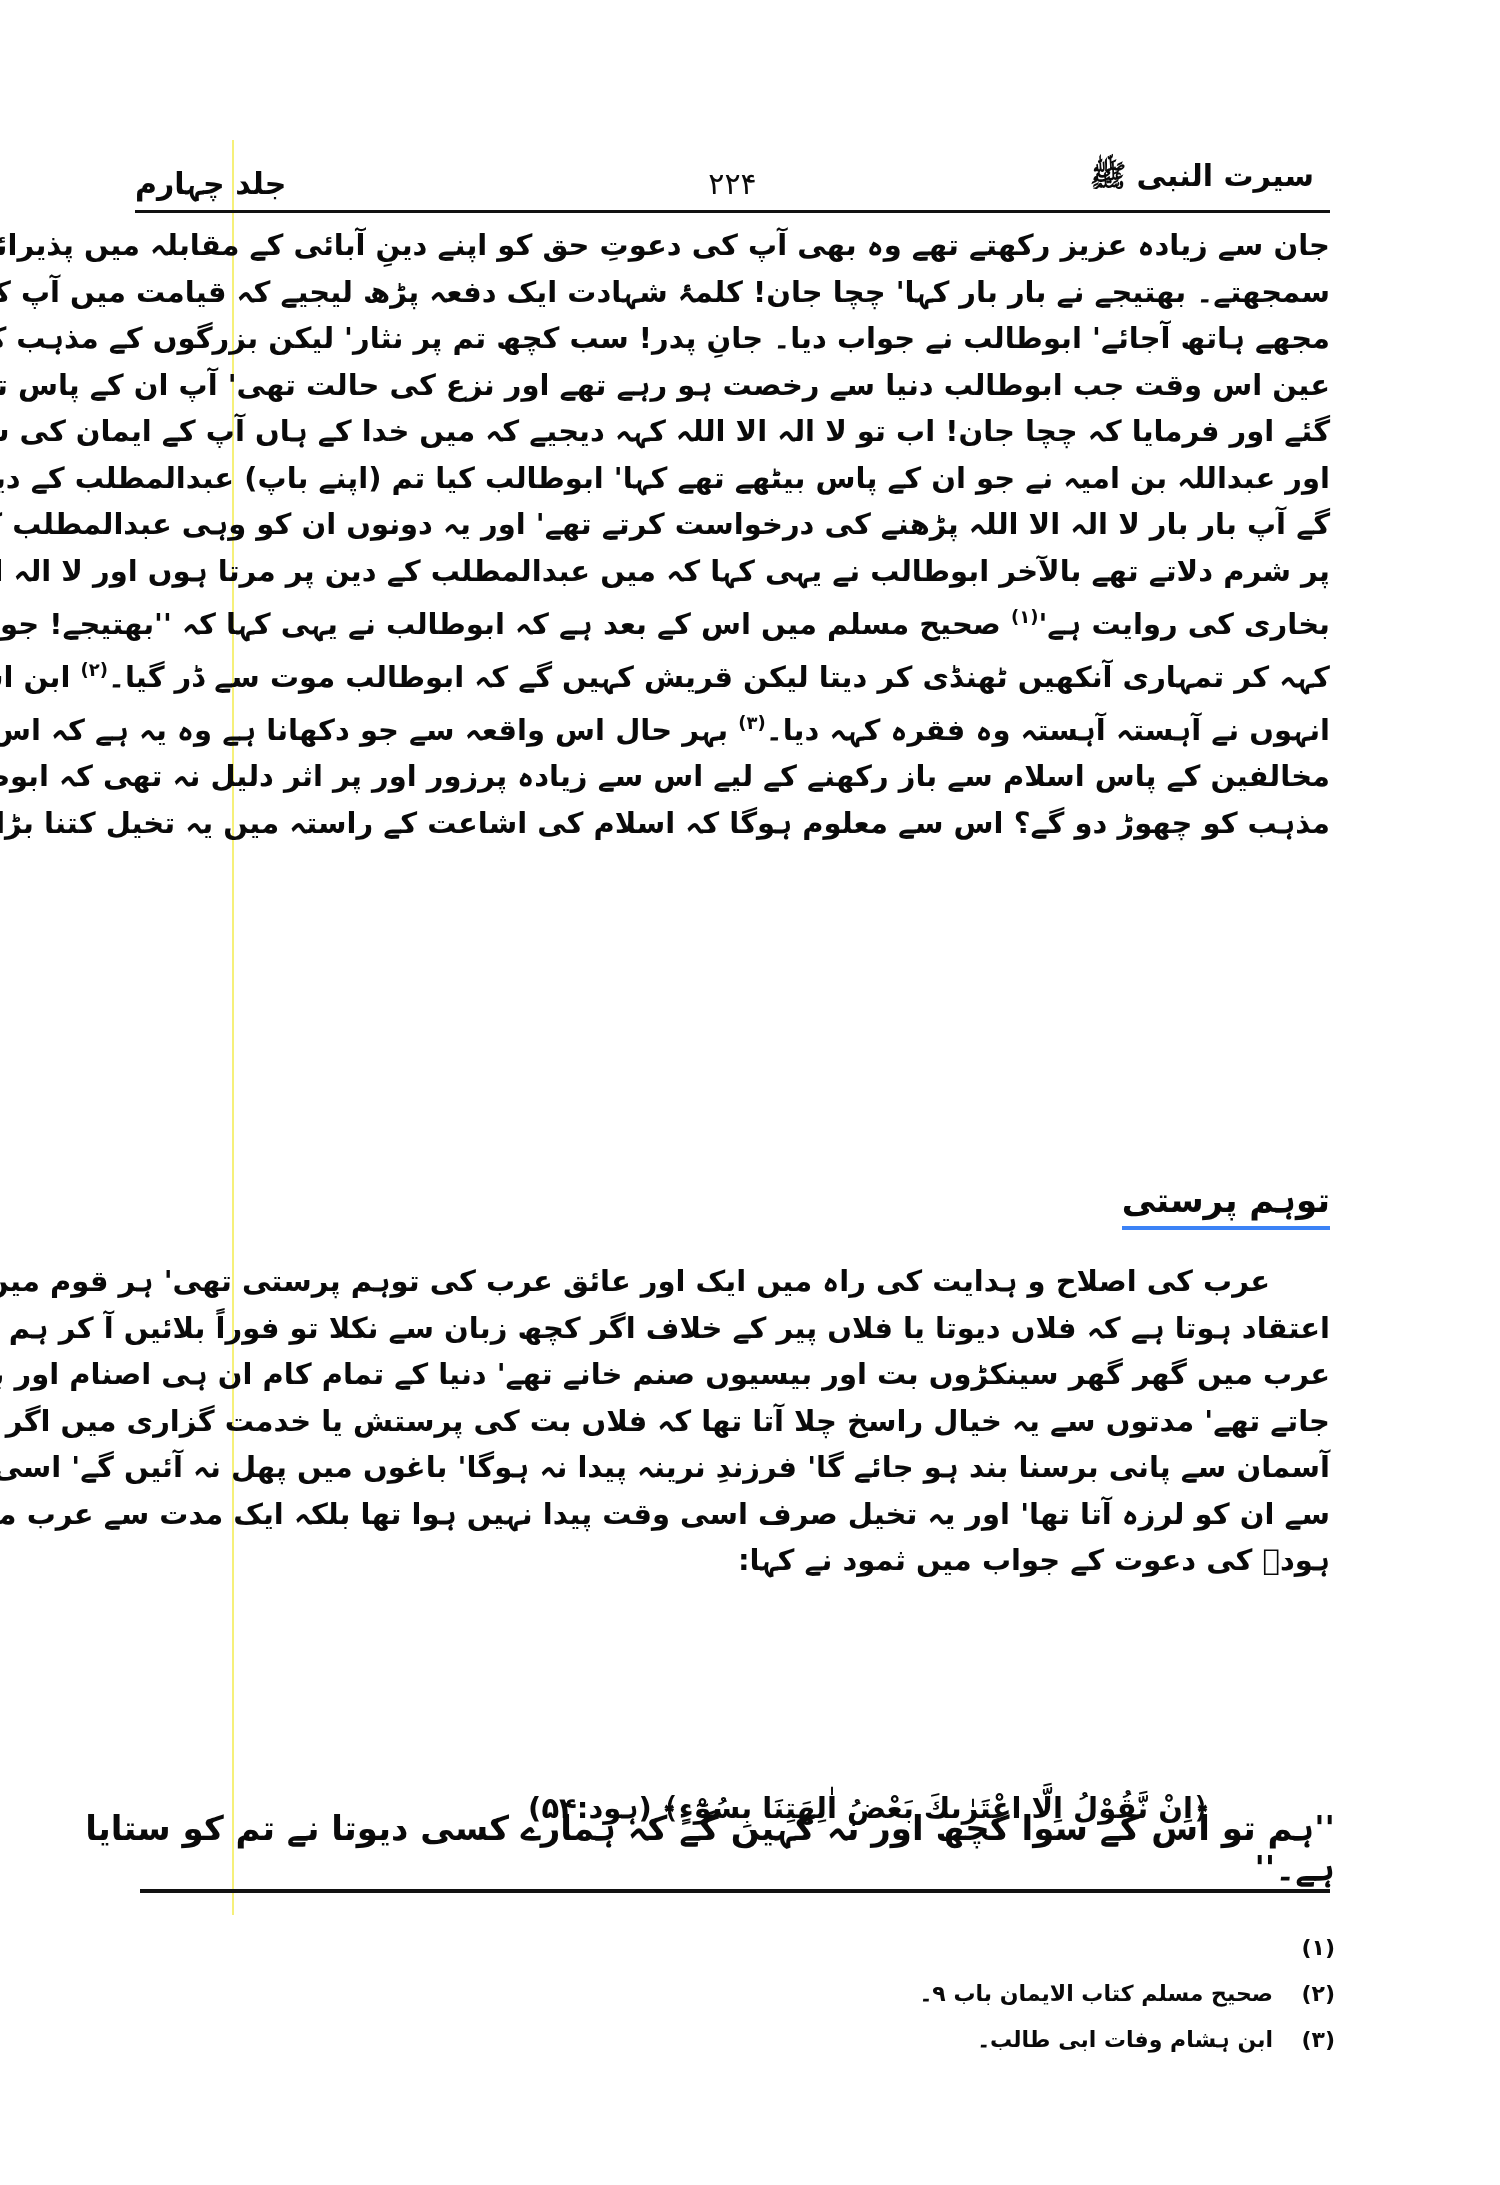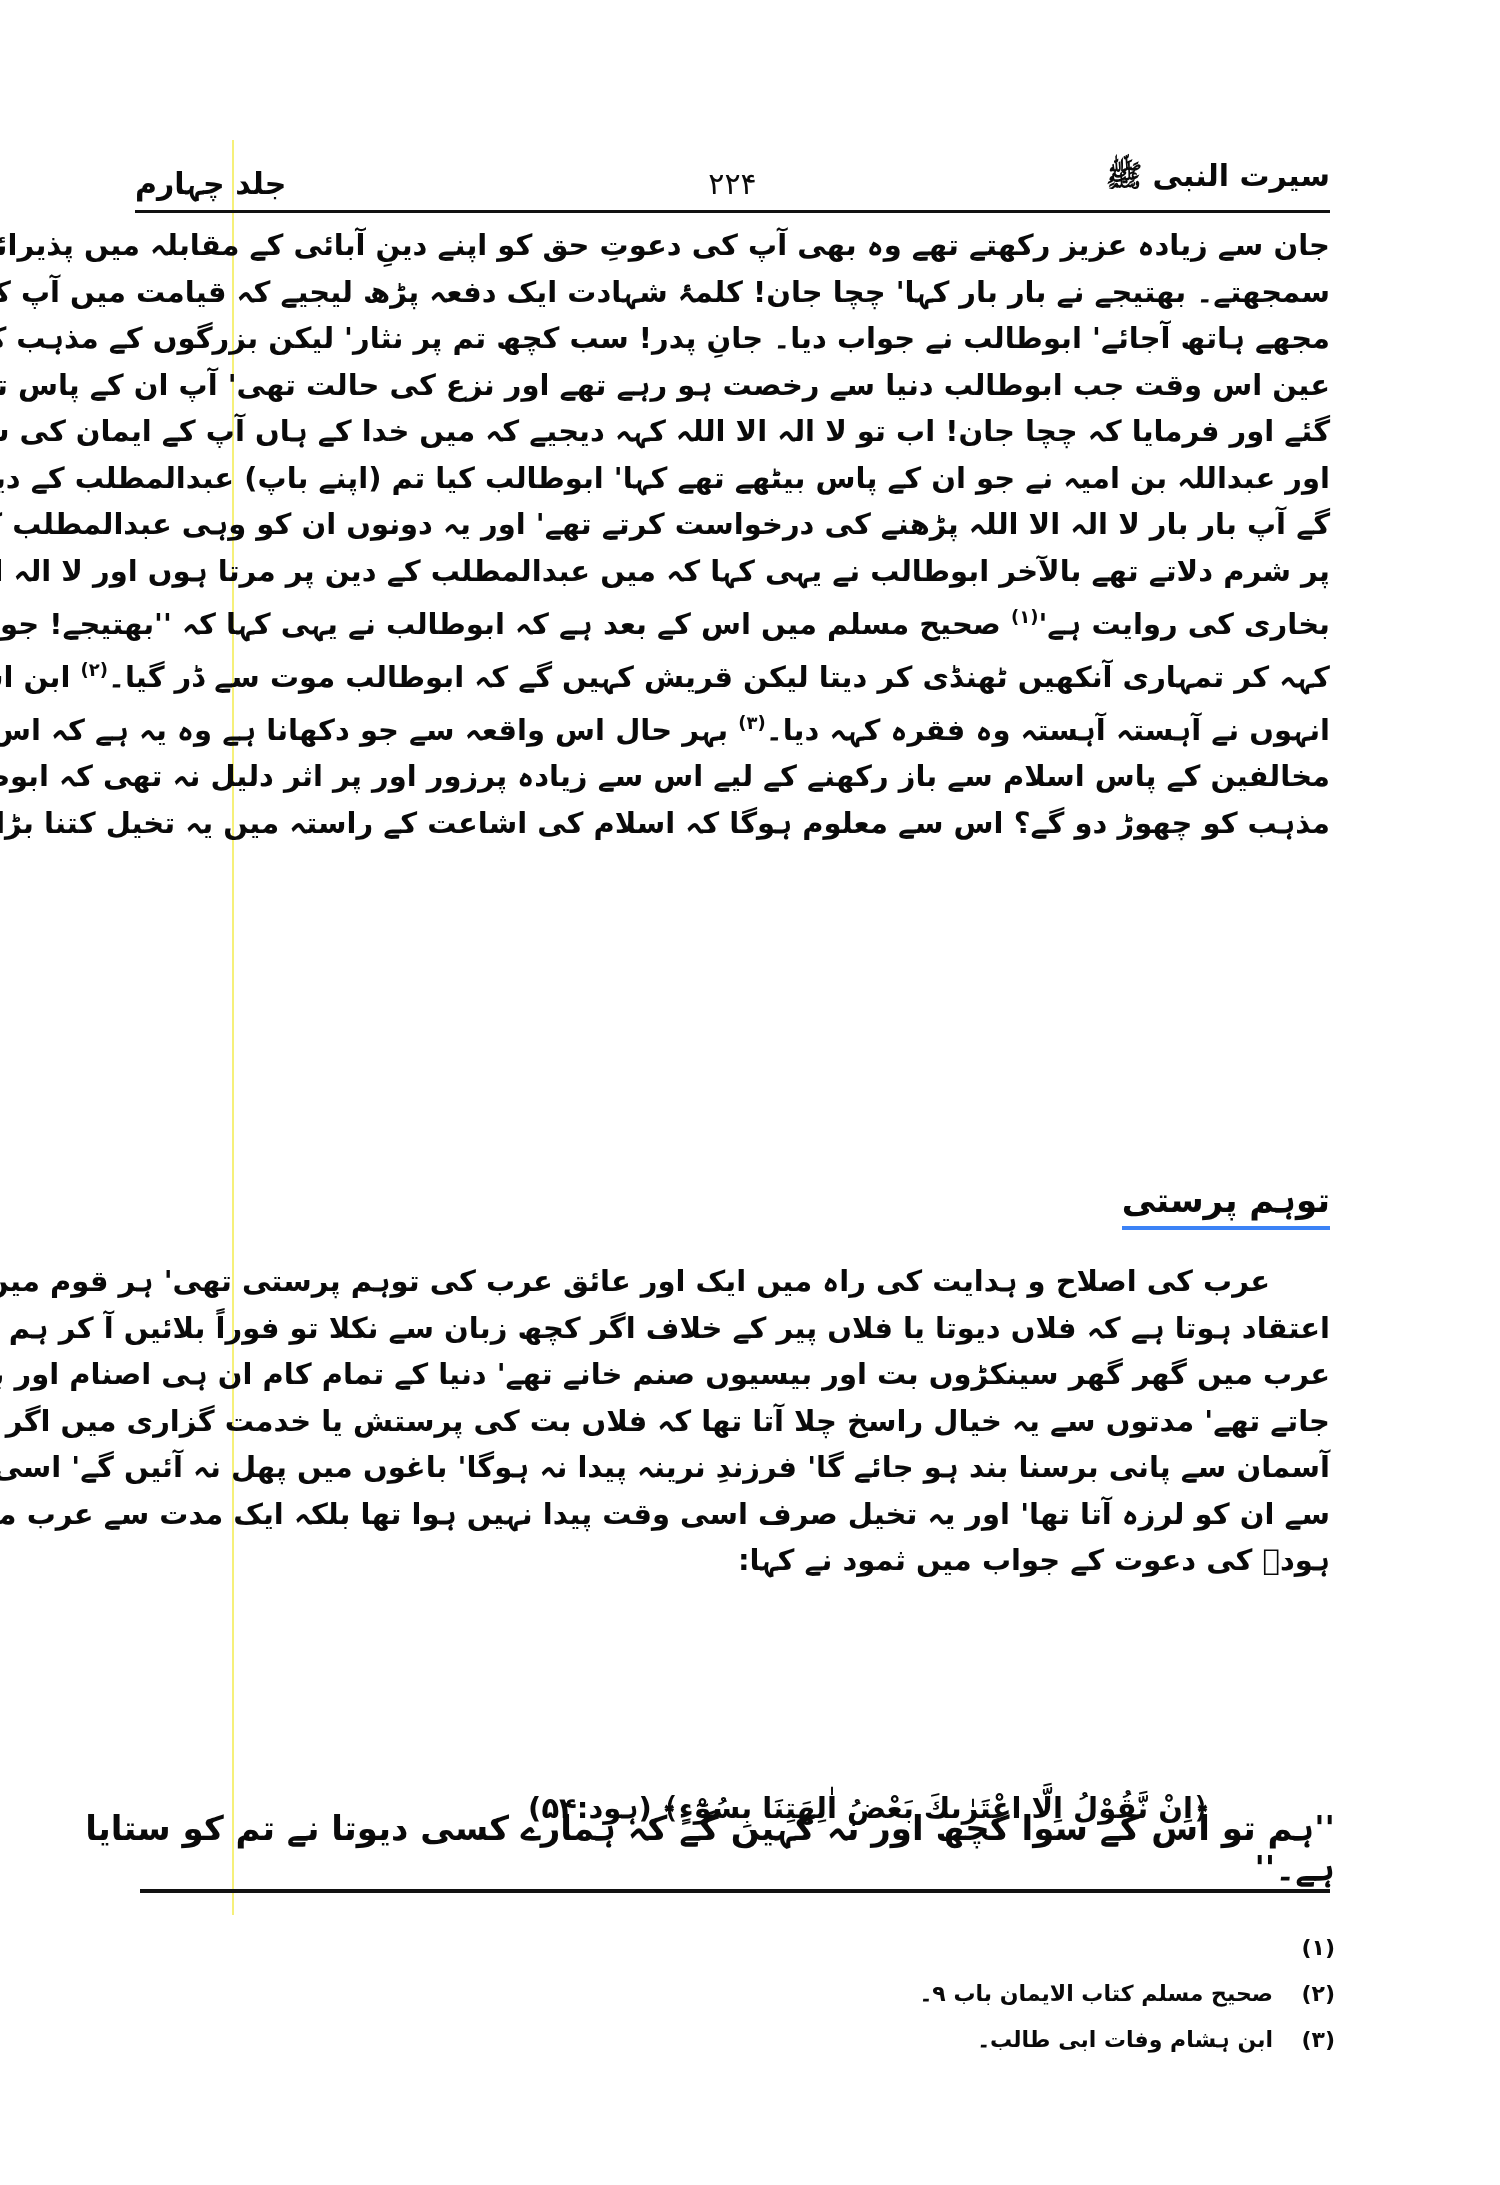--- a/index.html
+++ b/index.html
@@ -31,21 +31,21 @@
     .header {
       position: absolute;
       left: 135px;
       width: 1195px;
       top: 150px;
       height: 55px;
       direction: rtl;
     }
     .header .book-title {
       position: absolute;
-      right: 0;
+      right: 16px;
       bottom: 4px;
       font-size: 30px;
       font-weight: bold;
     }
     .header .page-number {
       position: absolute;
       left: 50%;
       transform: translateX(-50%);
       bottom: 4px;
       font-size: 30px;

